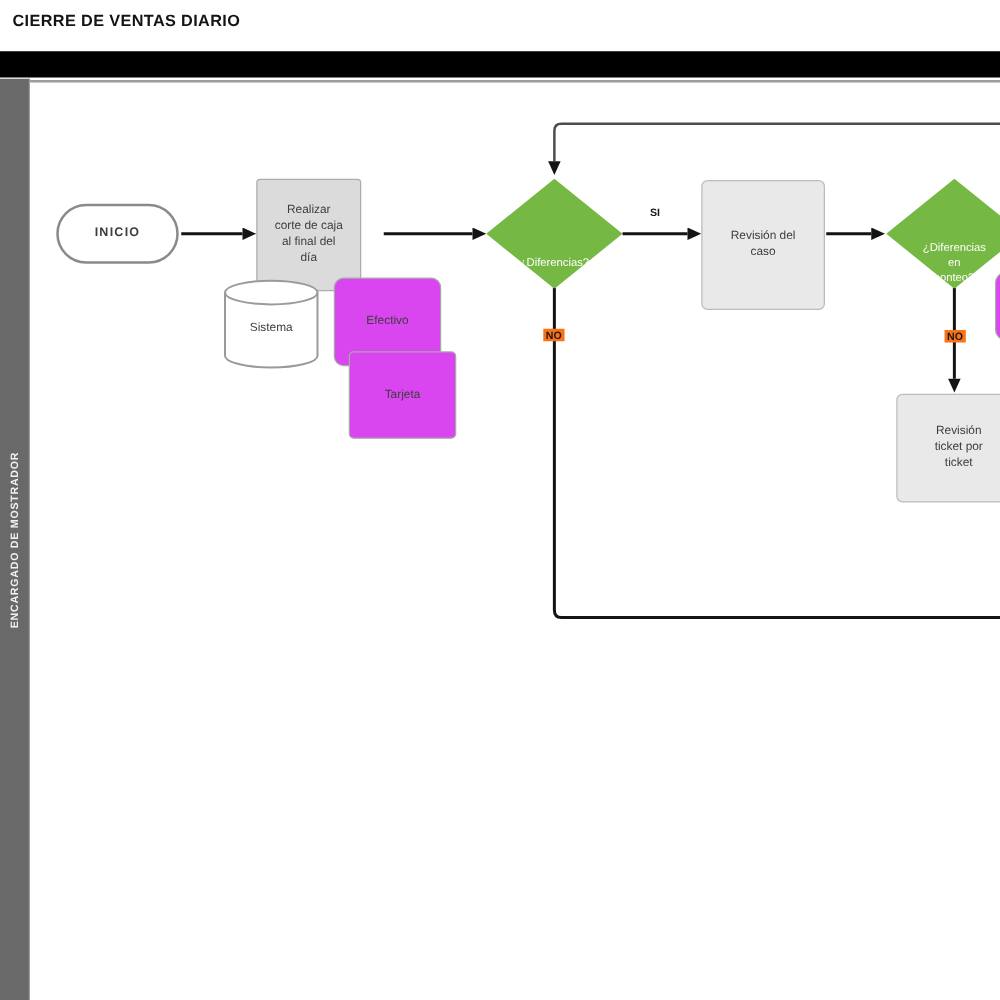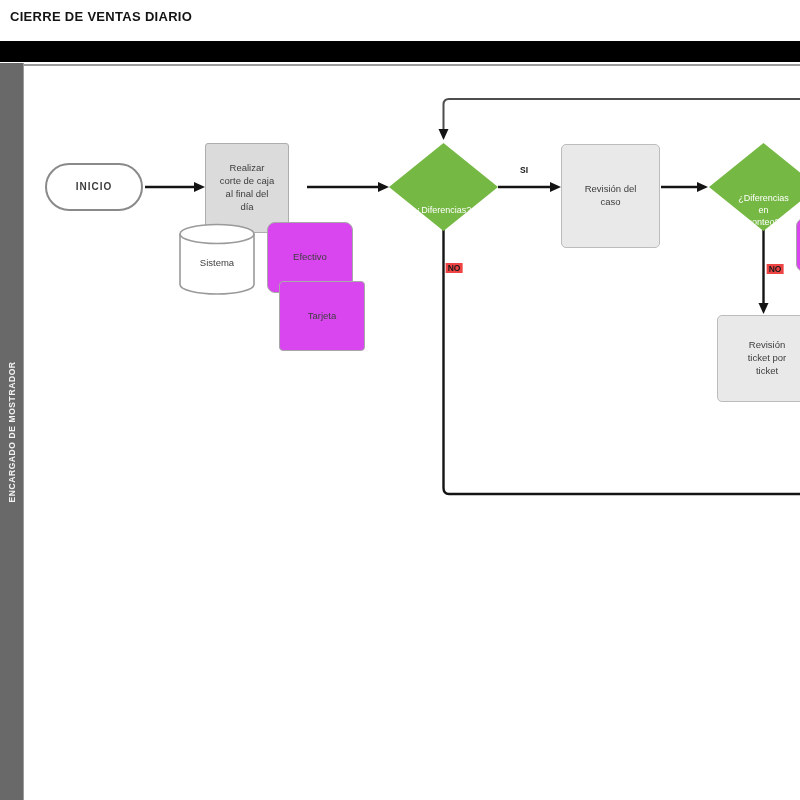--- a/index.html
+++ b/index.html
@@ -38,21 +38,21 @@
   .decision{background:var(--decision,#75b843);
     clip-path:polygon(50% 0,100% 50%,50% 100%,0 50%);}
   .decision .node-label{color:#fff;font-weight:normal;font-size:9px;line-height:1.3;margin-top:48px;}
 
   .cylinder{z-index:3;}
   .cylinder svg{position:absolute;left:0;top:0;}
   .cyl-label{position:relative;top:4px;}
 
   .edge-label{position:absolute;z-index:3;font-size:8.5px;font-weight:bold;color:#1a1a1a;
     transform:translate(-50%,-50%);}
-  .halo{background:#ef4444;padding:0 2px;margin-left:11px;}
+  .halo{background:#f97316;padding:0 2px;}
 
   .partial-node{z-index:2;}
 </style>
 </head>
 <body>
 
 <div id="stage">
 
   <div class="page-title">CIERRE DE VENTAS DIARIO</div>
   <div class="top-bar"></div>

